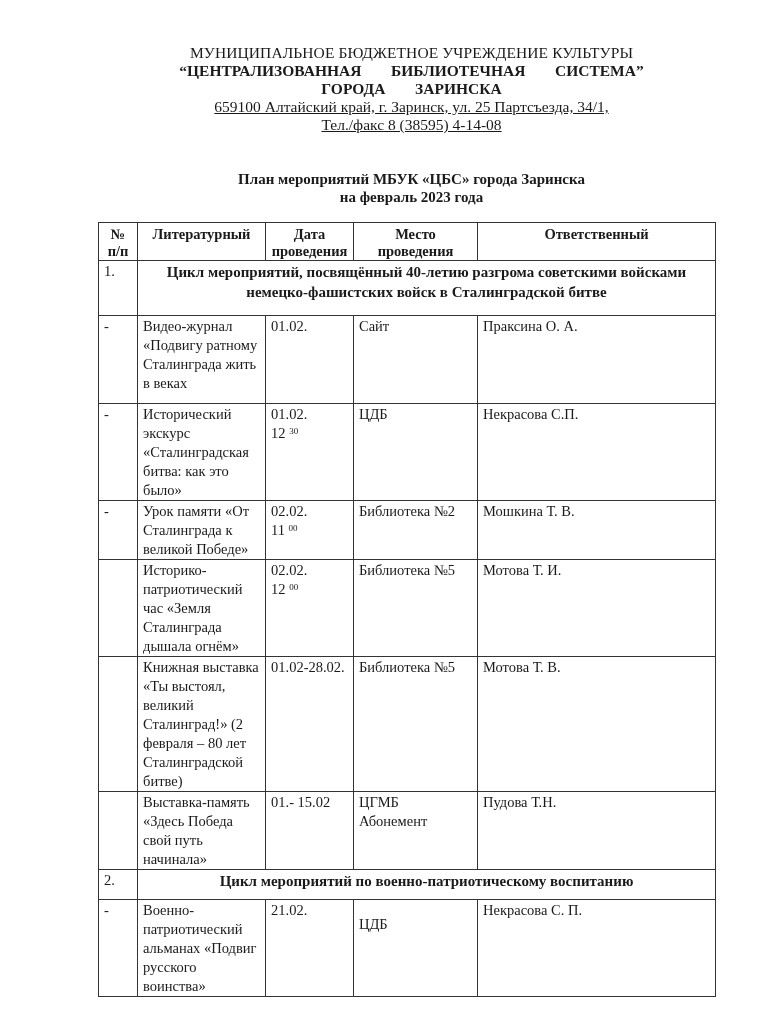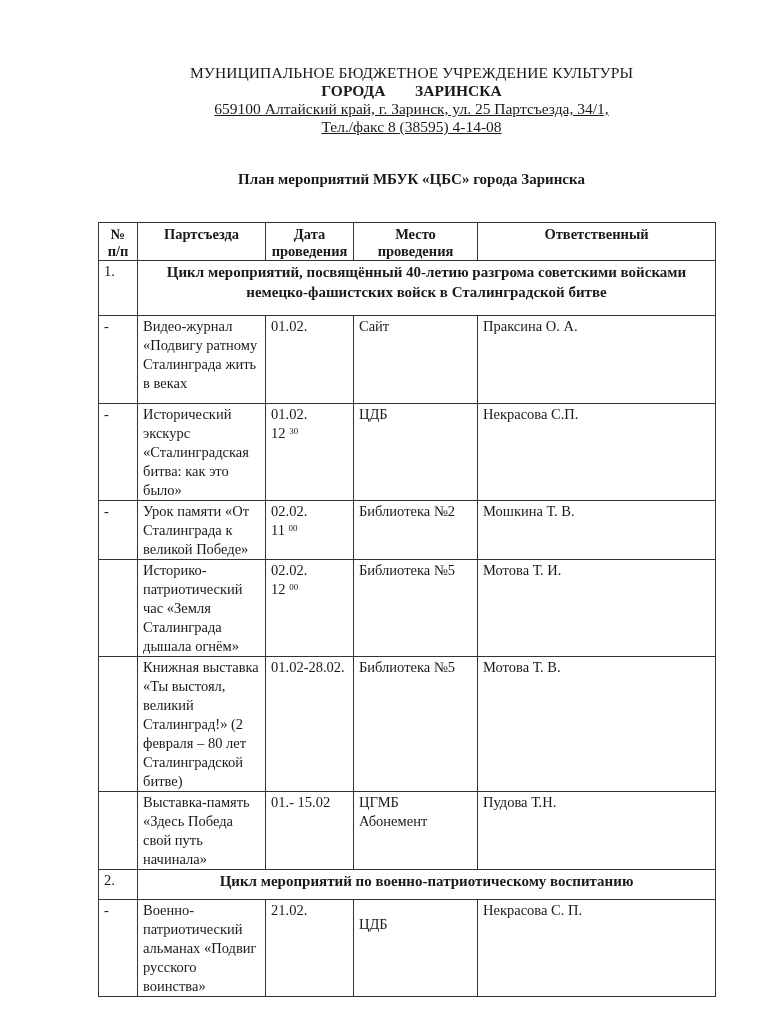--- a/index.html
+++ b/index.html
@@ -2,21 +2,21 @@
 <html><head>
 <meta charset="utf-8">
 <style>
   html, body { margin: 0; padding: 0; background: #ffffff; }
   body {
     width: 773px; height: 1024px; position: relative; overflow: hidden;
     font-family: "Liberation Serif", "DejaVu Serif", serif; color: #1a1a1a;
   }
   .letterhead {
     position: absolute; left: 150px; top: 44px; width: 523px;
-    text-align: center; font-size: 15.5px; line-height: 18px; margin-top: 20px;
+    text-align: center; font-size: 15.5px; line-height: 18px;
   }
   .letterhead .org { font-weight: normal; letter-spacing: 0.1px; }
   .letterhead .bold { font-weight: bold; word-spacing: 6px; }
   .letterhead .addr { font-weight: normal; text-decoration: underline; }
   .plan-title {
     position: absolute; left: 160px; top: 170px; width: 503px;
     text-align: center; font-weight: bold; font-size: 15px; line-height: 18px;
   }
   table.plan {
     position: absolute; left: 98px; top: 222px; width: 617px;
@@ -32,44 +32,46 @@
   sup { font-size: 9px; vertical-align: top; position: relative; top: -2px; }
   .place-line2 { display: block; margin-top: 8px; }
   .place-compact { display: block; }
   .date-gap { display: block; margin-top: 6px; }
 </style>
 </head>
 <body>
 
 <div class="letterhead">
   <div class="org">МУНИЦИПАЛЬНОЕ БЮДЖЕТНОЕ УЧРЕЖДЕНИЕ КУЛЬТУРЫ</div>
+  <div class="bold" style="white-space:pre;">“ЦЕНТРАЛИЗОВАННАЯ   БИБЛИОТЕЧНАЯ   СИСТЕМА”</div>
   <div class="bold" style="white-space:pre;">ГОРОДА   ЗАРИНСКА</div>
   <div class="addr">659100 Алтайский край, г. Заринск, ул. 25 Партсъезда, 34/1,</div>
   <div class="addr" style="display:inline-block;">Тел./факс 8 (38595) 4-14-08</div>
 </div>
 
 <div class="plan-title">
   <div>План мероприятий МБУК «ЦБС» города Заринска</div>
+  <div>на февраль 2023 года</div>
 </div>
 
 <table class="plan">
   <colgroup>
     <col style="width:39px">
     <col style="width:128px">
     <col style="width:88px">
     <col style="width:124px">
     <col style="width:238px">
   </colgroup>
   <tbody>
       <tr style="height:37px;">
     <th>
       <span>№</span><br>
       <span>п/п</span>
     </th>
-    <th>Партсъезда</th>
+    <th>Литературный</th>
     <th>
       <span>Дата</span><br>
       <span>проведения</span>
     </th>
     <th>Место проведения</th>
     <th>Ответственный</th>
   </tr>
 
   <tr style="height:55px;">
     <td class="c-no">1.</td>

